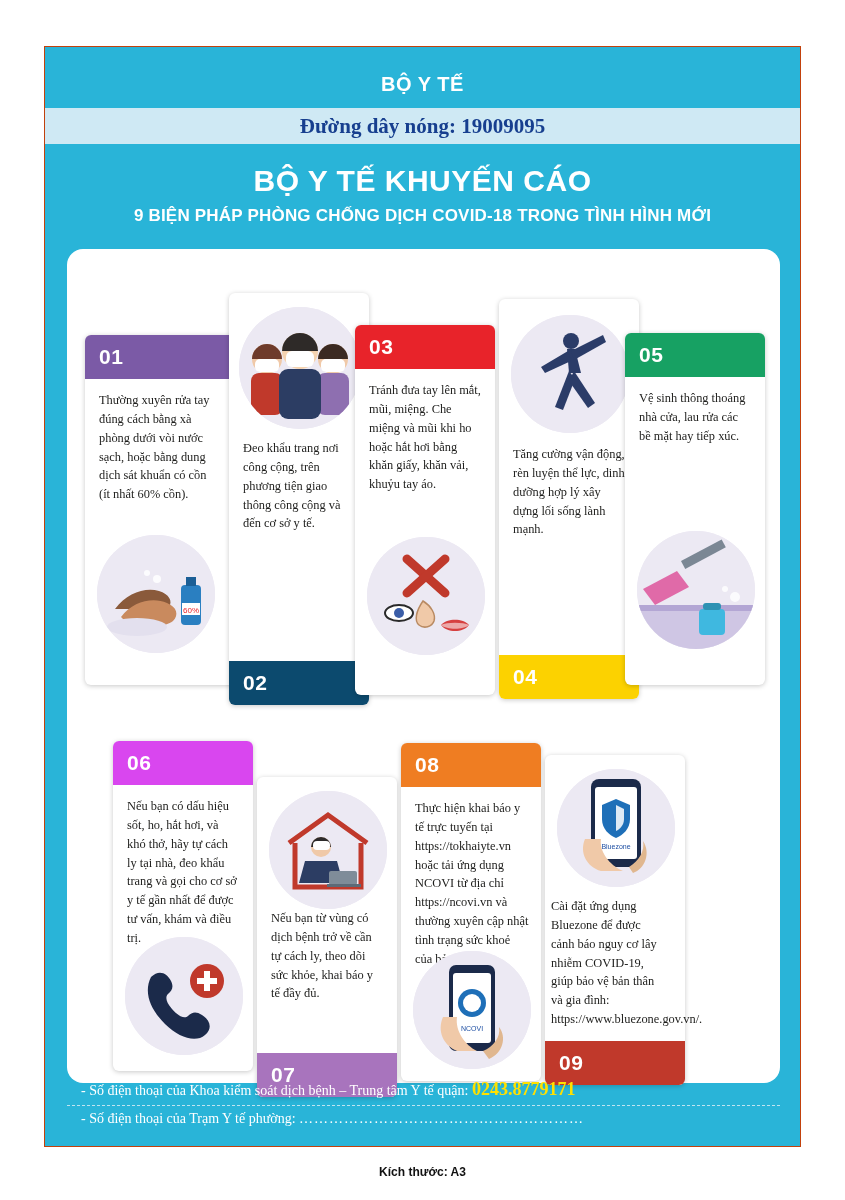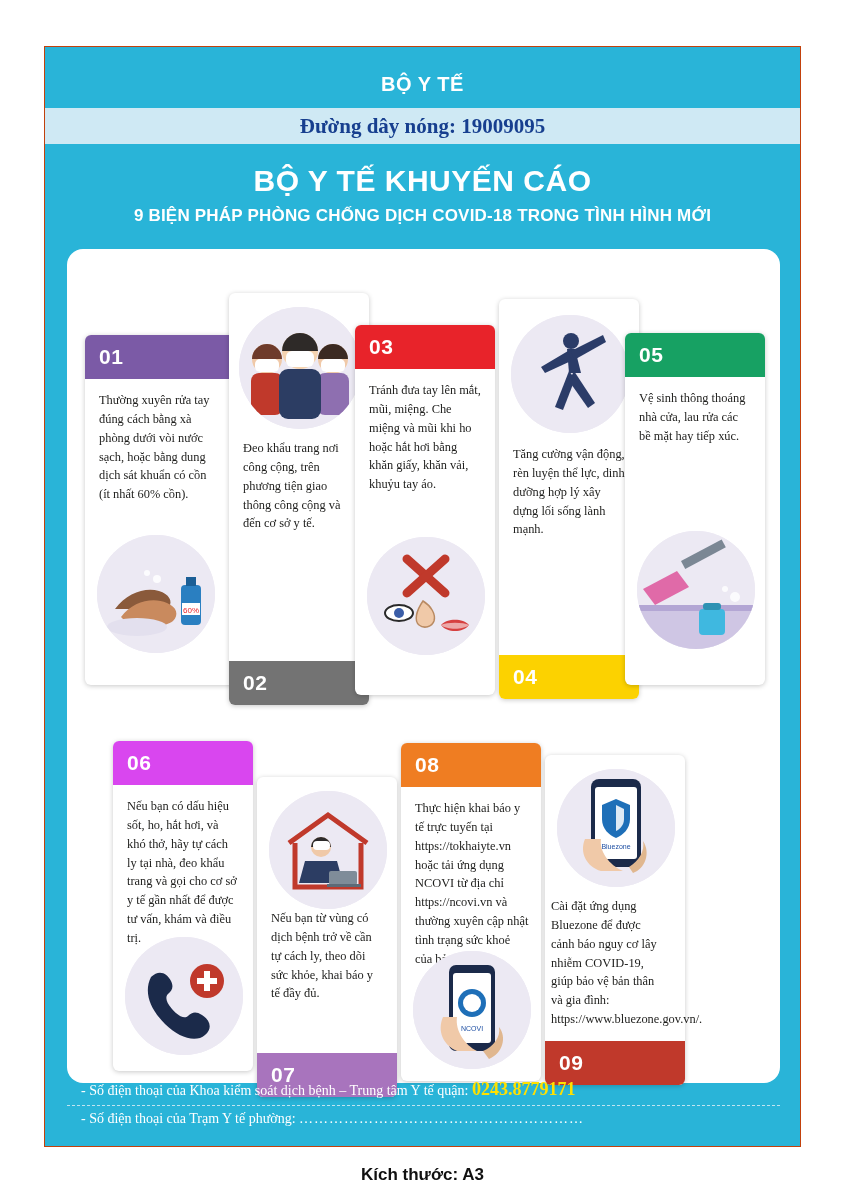--- a/index.html
+++ b/index.html
@@ -114,21 +114,21 @@
     font-weight: bold;
     font-size: 18px;
   }
   .dots { letter-spacing: 1px; }
   .size-note {
     position: absolute;
     left: 0; top: 1165px;
     width: 845px;
     text-align: center;
     font-weight: bold;
-    font-size: 17px;
+    font-size: 12px;
     color: #111;
   }
 </style>
 </head>
 <body>
 
 <div class="page">
 
   <div class="poster">
 
@@ -182,21 +182,21 @@
             </g>
             <g>
               <circle cx="61" cy="44" r="18" fill="#f5d3b0"></circle>
               <path d="M43 44 a18 18 0 0 1 36 0 z" fill="#2e2a28"></path>
               <rect x="40" y="62" width="42" height="50" rx="9" fill="#2c3d63"></rect>
               <rect x="47" y="44" width="28" height="16" rx="6" fill="#ffffff"></rect>
             </g>
           </svg>
         </div>
         <p style="position:absolute; left:14px; top:146px; width:112px;">Đeo khẩu trang nơi công cộng, trên phương tiện giao thông công cộng và đến cơ sở y tế.</p>
-        <div class="tab bottom" style="background:#737373;">
+        <div class="tab bottom" style="background:#0c4a6e;">
           <span>02</span>
         </div>
       </div>
 
       <div class="step" style="left:288px; top:76px; width:140px; height:370px; border-radius:6px;">
         <div class="tab top" style="background:#e8232a;">
           <span>03</span>
         </div>
         <p style="position:absolute; left:14px; top:56px; width:112px;">Tránh đưa tay lên mắt, mũi, miệng. Che miệng và mũi khi ho hoặc hắt hơi bằng khăn giấy, khăn vải, khuỷu tay áo.</p>
         <div class="circ" style="left:12px; top:212px; width:118px; height:118px;">

